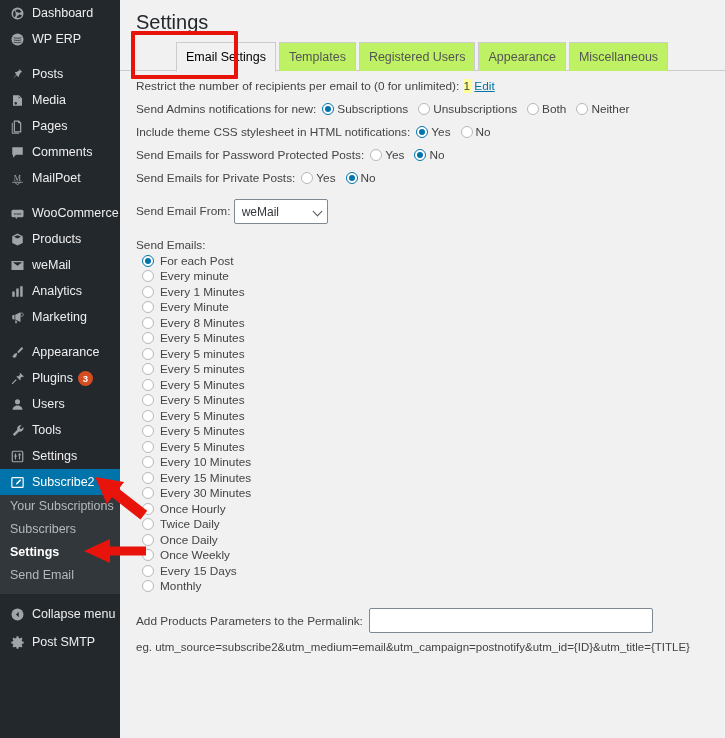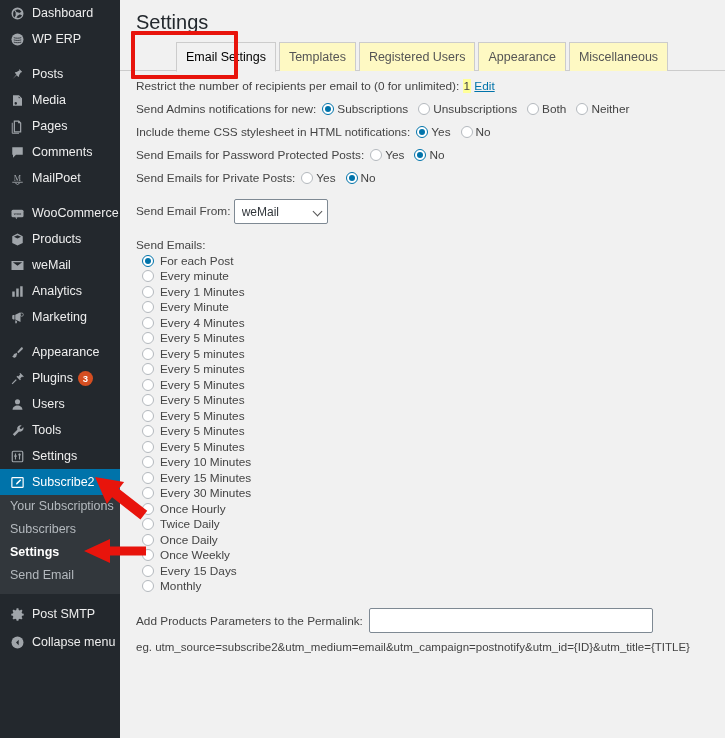--- a/index.html
+++ b/index.html
@@ -73,21 +73,21 @@
     padding: 3px 0 7px 0; line-height: 1.3;
   }
   .nav-tabs {
     border-bottom: 1px solid #ccc;
     margin: 0 -14px 0 -16px; padding-left: 16px;
     height: 29px; position: relative;
   }
   .nav-tab {
     display: inline-block;
     border: 1px solid #ccc; border-bottom: none;
-    background: #fef9c3; color: #555;
+    background: #bef264; color: #555;
     font-size: 12.5px; line-height: 22px;
     padding: 3px 9px 3px; margin: 0 3px -1px 0;
     vertical-align: top; cursor: pointer;
   }
   .nav-tab.active { background: #f1f1f1; color: #000; border-bottom: 1px solid #f1f1f1; margin-left: 40px; }
 
   .row { font-size: 11.8px; color: #444; padding: 7px 0 0 0; line-height: 16px; }
   .row a.editlink { color: #0073aa; text-decoration: underline; cursor: pointer; }
   .hl { background: #ffff99; padding: 0 1px; }
 
@@ -327,34 +327,34 @@
     <div class="submenu" id="submenu-list">
         <div class="submenu-item">Your Subscriptions</div>
         <div class="submenu-item">Subscribers</div>
         <div class="submenu-item current">Settings</div>
         <div class="submenu-item">Send Email</div>
       </div>
     <div id="footer-list" style="padding-top:6px;">
         <div class="menu-item" style="height: 28px;">
           <span class="ico">
             <svg width="15" height="15" viewBox="0 0 20 20" fill="currentColor">
+              <circle cx="10" cy="10" r="8"></circle>
+              <path d="M11.6 6.4L8 10l3.6 3.6z" fill="#23282d"></path>
+            </svg>
+          </span>
+          <span class="lbl">Collapse menu</span>
+        </div>
+        <div class="menu-item" style="height: 28px;">
+          <span class="ico">
+            <svg width="15" height="15" viewBox="0 0 20 20" fill="currentColor">
               <path d="M10 6.6a3.4 3.4 0 100 6.8 3.4 3.4 0 000-6.8zm0 2a1.4 1.4 0 110 2.8 1.4 1.4 0 010-2.8z"></path>
               <path d="M8.8 1.8h2.4l.4 2.1 1.6.7 1.8-1.2 1.7 1.7-1.2 1.8.7 1.6 2.1.4v2.4l-2.1.4-.7 1.6 1.2 1.8-1.7 1.7-1.8-1.2-1.6.7-.4 2.1H8.8l-.4-2.1-1.6-.7-1.8 1.2-1.7-1.7 1.2-1.8-.7-1.6-2.1-.4V8.9l2.1-.4.7-1.6L3.3 5.1 5 3.4l1.8 1.2 1.6-.7.4-2.1z"></path>
             </svg>
           </span>
           <span class="lbl">Post SMTP</span>
-        </div>
-        <div class="menu-item" style="height: 28px;">
-          <span class="ico">
-            <svg width="15" height="15" viewBox="0 0 20 20" fill="currentColor">
-              <circle cx="10" cy="10" r="8"></circle>
-              <path d="M11.6 6.4L8 10l3.6 3.6z" fill="#23282d"></path>
-            </svg>
-          </span>
-          <span class="lbl">Collapse menu</span>
         </div>
       </div>
   </div>
 
   <div class="content">
 
     <div class="page-title">Settings</div>
 
     <div class="nav-tabs" id="tabs-list"><a class="nav-tab active">Email Settings</a><a class="nav-tab">Templates</a><a class="nav-tab">Registered Users</a><a class="nav-tab">Appearance</a><a class="nav-tab">Miscellaneous</a></div>
 
@@ -392,21 +392,21 @@
         <div class="radio-row">
           <span class="radio"></span>
           <span>Every 1 Minutes</span>
         </div>
         <div class="radio-row">
           <span class="radio"></span>
           <span>Every Minute</span>
         </div>
         <div class="radio-row">
           <span class="radio"></span>
-          <span>Every 4 Minutes</span>
+          <span>Every 8 Minutes</span>
         </div>
         <div class="radio-row">
           <span class="radio"></span>
           <span>Every 5 Minutes</span>
         </div>
         <div class="radio-row">
           <span class="radio"></span>
           <span>Every 5 minutes</span>
         </div>
         <div class="radio-row">

